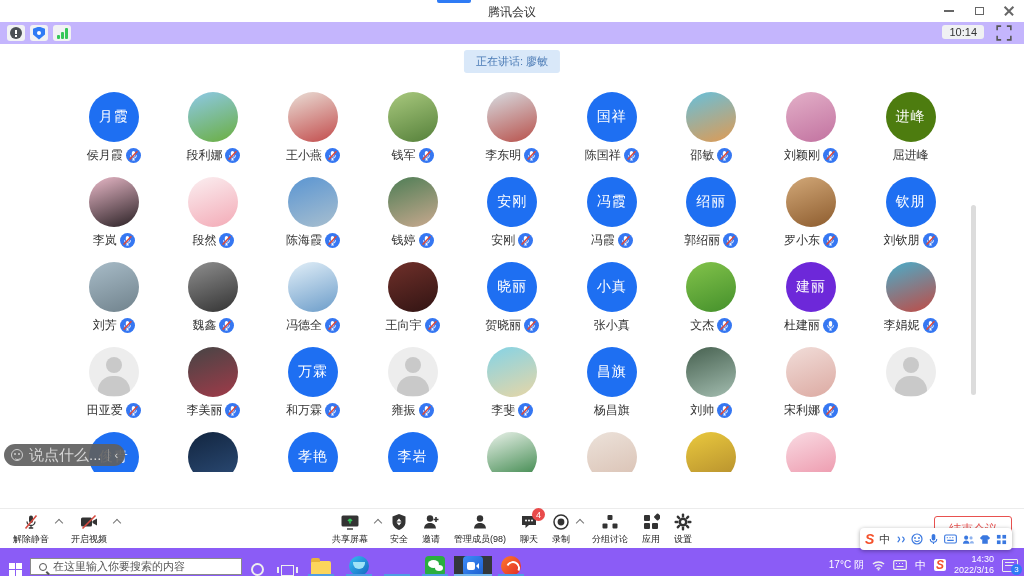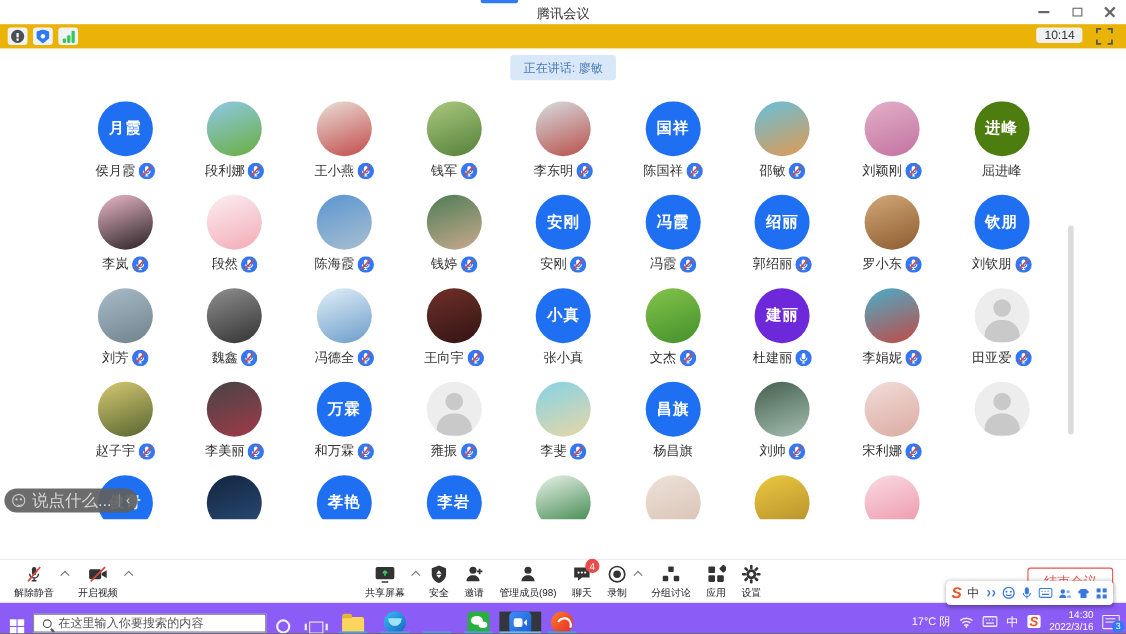--- a/index.html
+++ b/index.html
@@ -12,40 +12,40 @@
   #tab-indicator{position:absolute;left:437px;top:0;width:34px;height:3px;background:#2f7bf5;border-radius:0 0 2px 2px;}
   #win-title{position:absolute;left:0;right:0;top:4px;text-align:center;font-size:12px;color:#333;}
   .winctrls{position:absolute;right:0;top:0;display:flex;}
   .wbtn{width:30px;height:22px;display:flex;align-items:center;justify-content:center;position:relative;}
   .g-min{width:10px;height:2px;background:#666;}
   .g-max{width:9px;height:8px;border:1.5px solid #666;}
   .g-close{position:relative;width:12px;height:12px;}
   .g-close::before,.g-close::after{content:"";position:absolute;left:0;top:5px;width:12px;height:1.5px;background:#666;}
   .g-close::before{transform:rotate(45deg);} .g-close::after{transform:rotate(-45deg);}
 
-  #infobar{position:absolute;left:0;top:22px;width:100%;height:22px;background:#eab308;}
+  #infobar{position:absolute;left:0;top:22px;width:100%;height:22px;background:#c4b5fd;}
   #info-icons{position:absolute;left:7px;top:3px;display:flex;gap:5px;}
   .pill{background:#f1f2f4;border-radius:3px;width:18px;height:16px;display:flex;align-items:center;justify-content:center;}
   .ic-info{width:12px;height:12px;border-radius:50%;background:#4a4f55;position:relative;}
   .ic-info::before{content:"";position:absolute;left:5px;top:2.5px;width:2px;height:4px;background:#fff;}
   .ic-info::after{content:"";position:absolute;left:5px;top:8px;width:2px;height:2px;background:#fff;}
   .ic-shield{width:12px;height:13px;background:#2f7bf5;clip-path:polygon(50% 0,100% 18%,100% 62%,50% 100%,0 62%,0 18%);position:relative;}
   .ic-shield::after{content:"";position:absolute;left:4px;top:4px;width:4px;height:4px;background:#fff;border-radius:50%;}
   .ic-signal{display:flex;align-items:flex-end;gap:1px;height:11px;}
   .ic-signal i{display:block;width:3px;background:#35c759;border-radius:1px;}
   .ic-signal i:nth-child(1){height:4px;}.ic-signal i:nth-child(2){height:7px;}.ic-signal i:nth-child(3){height:11px;}
   #timer-badge{position:absolute;right:40px;top:3px;background:#f0f1f3;border-radius:3px;padding:1px 7px;font-size:11px;color:#333;}
   #fullscreen-btn{position:absolute;right:12px;top:3px;width:16px;height:16px;}
 
   #speaking-banner{position:absolute;left:50%;top:50px;transform:translateX(-50%);background:#d9e8f9;border-radius:3px;padding:4px 12px;font-size:11px;color:#4a7ab5;white-space:nowrap;}
 
   
   #grid{position:absolute;left:64px;top:92px;width:897px;height:380px;display:flex;flex-wrap:wrap;overflow:hidden;}
   .tile{width:99.6px;height:85px;display:flex;flex-direction:column;align-items:center;}
-  .avatar{width:50px;height:50px;border-radius:50%;flex:0 0 auto;position:relative;overflow:hidden;display:flex;align-items:center;justify-content:center;font-weight:bold;}
+  .avatar{width:50px;height:50px;border-radius:50%;flex:0 0 auto;position:relative;overflow:hidden;display:flex;align-items:center;justify-content:center;}
   .avatar.text{color:#fff;font-size:14px;letter-spacing:1px;}
   .avatar.default{background:#ededed;}
   .avatar.default::before{content:"";position:absolute;top:10px;left:17px;width:16px;height:16px;border-radius:50%;background:#c9c9c9;}
   .avatar.default::after{content:"";position:absolute;top:29px;left:9px;width:32px;height:20px;border-radius:16px 16px 6px 6px;background:#c9c9c9;}
   .nrow{margin-top:5px;display:flex;align-items:center;gap:3px;}
   .pname{font-size:12px;color:#333;white-space:nowrap;}
   .mic{width:15px;height:15px;border-radius:50%;display:flex;align-items:center;justify-content:center;}
 
   
   #chat-bubble{position:absolute;left:4px;top:444px;height:22px;background:rgba(96,96,96,.92);border-radius:12px;display:flex;align-items:center;padding:0 7px;gap:6px;z-index:5;}
@@ -481,20 +481,34 @@
               <svg width="15" height="15" viewBox="0 0 16 16">
                 <circle cx="8" cy="8" r="8" fill="#3577f2"></circle>
    <rect x="6.2" y="3.2" width="3.6" height="6" rx="1.8" fill="#fff"></rect>
    <path d="M4.8 7.8a3.2 3.2 0 0 0 6.4 0M8 11v1.8M6.5 12.8h3" fill="none" stroke="#fff" stroke-width="1"></path>
    <line x1="3.8" y1="12.4" x2="12.2" y2="3.4" stroke="#d6493f" stroke-width="1.6"></line>
               </svg>
             </span>
     </div>
   </div>
 
+  <div class="tile">
+    <div class="avatar text" style="background: rgb(30, 111, 242);">晓丽</div>
+    <div class="nrow">
+      <span class="pname">贺晓丽</span>
+      <span class="mic">
+              <svg width="15" height="15" viewBox="0 0 16 16">
+                <circle cx="8" cy="8" r="8" fill="#3577f2"></circle>
+   <rect x="6.2" y="3.2" width="3.6" height="6" rx="1.8" fill="#fff"></rect>
+   <path d="M4.8 7.8a3.2 3.2 0 0 0 6.4 0M8 11v1.8M6.5 12.8h3" fill="none" stroke="#fff" stroke-width="1"></path>
+   <line x1="3.8" y1="12.4" x2="12.2" y2="3.4" stroke="#d6493f" stroke-width="1.6"></line>
+              </svg>
+            </span>
+    </div>
+  </div>
 
   <div class="tile">
     <div class="avatar text" style="background: rgb(30, 111, 242);">小真</div>
     <div class="nrow">
       <span class="pname">张小真</span>
 
     </div>
   </div>
 
   <div class="tile">
@@ -549,34 +563,20 @@
               <svg width="15" height="15" viewBox="0 0 16 16">
                 <circle cx="8" cy="8" r="8" fill="#3577f2"></circle>
    <rect x="6.2" y="3.2" width="3.6" height="6" rx="1.8" fill="#fff"></rect>
    <path d="M4.8 7.8a3.2 3.2 0 0 0 6.4 0M8 11v1.8M6.5 12.8h3" fill="none" stroke="#fff" stroke-width="1"></path>
    <line x1="3.8" y1="12.4" x2="12.2" y2="3.4" stroke="#d6493f" stroke-width="1.6"></line>
               </svg>
             </span>
     </div>
   </div>
 
-  <div class="tile">
-    <div class="avatar" style="background: linear-gradient(160deg, rgb(214, 200, 115), rgb(87, 101, 47));"></div>
-    <div class="nrow">
-      <span class="pname">赵子宇</span>
-      <span class="mic">
-              <svg width="15" height="15" viewBox="0 0 16 16">
-                <circle cx="8" cy="8" r="8" fill="#3577f2"></circle>
-   <rect x="6.2" y="3.2" width="3.6" height="6" rx="1.8" fill="#fff"></rect>
-   <path d="M4.8 7.8a3.2 3.2 0 0 0 6.4 0M8 11v1.8M6.5 12.8h3" fill="none" stroke="#fff" stroke-width="1"></path>
-   <line x1="3.8" y1="12.4" x2="12.2" y2="3.4" stroke="#d6493f" stroke-width="1.6"></line>
-              </svg>
-            </span>
-    </div>
-  </div>
 
   <div class="tile">
     <div class="avatar" style="background: linear-gradient(160deg, rgb(69, 69, 69), rgb(161, 58, 73));"></div>
     <div class="nrow">
       <span class="pname">李美丽</span>
       <span class="mic">
               <svg width="15" height="15" viewBox="0 0 16 16">
                 <circle cx="8" cy="8" r="8" fill="#3577f2"></circle>
    <rect x="6.2" y="3.2" width="3.6" height="6" rx="1.8" fill="#fff"></rect>
    <path d="M4.8 7.8a3.2 3.2 0 0 0 6.4 0M8 11v1.8M6.5 12.8h3" fill="none" stroke="#fff" stroke-width="1"></path>

